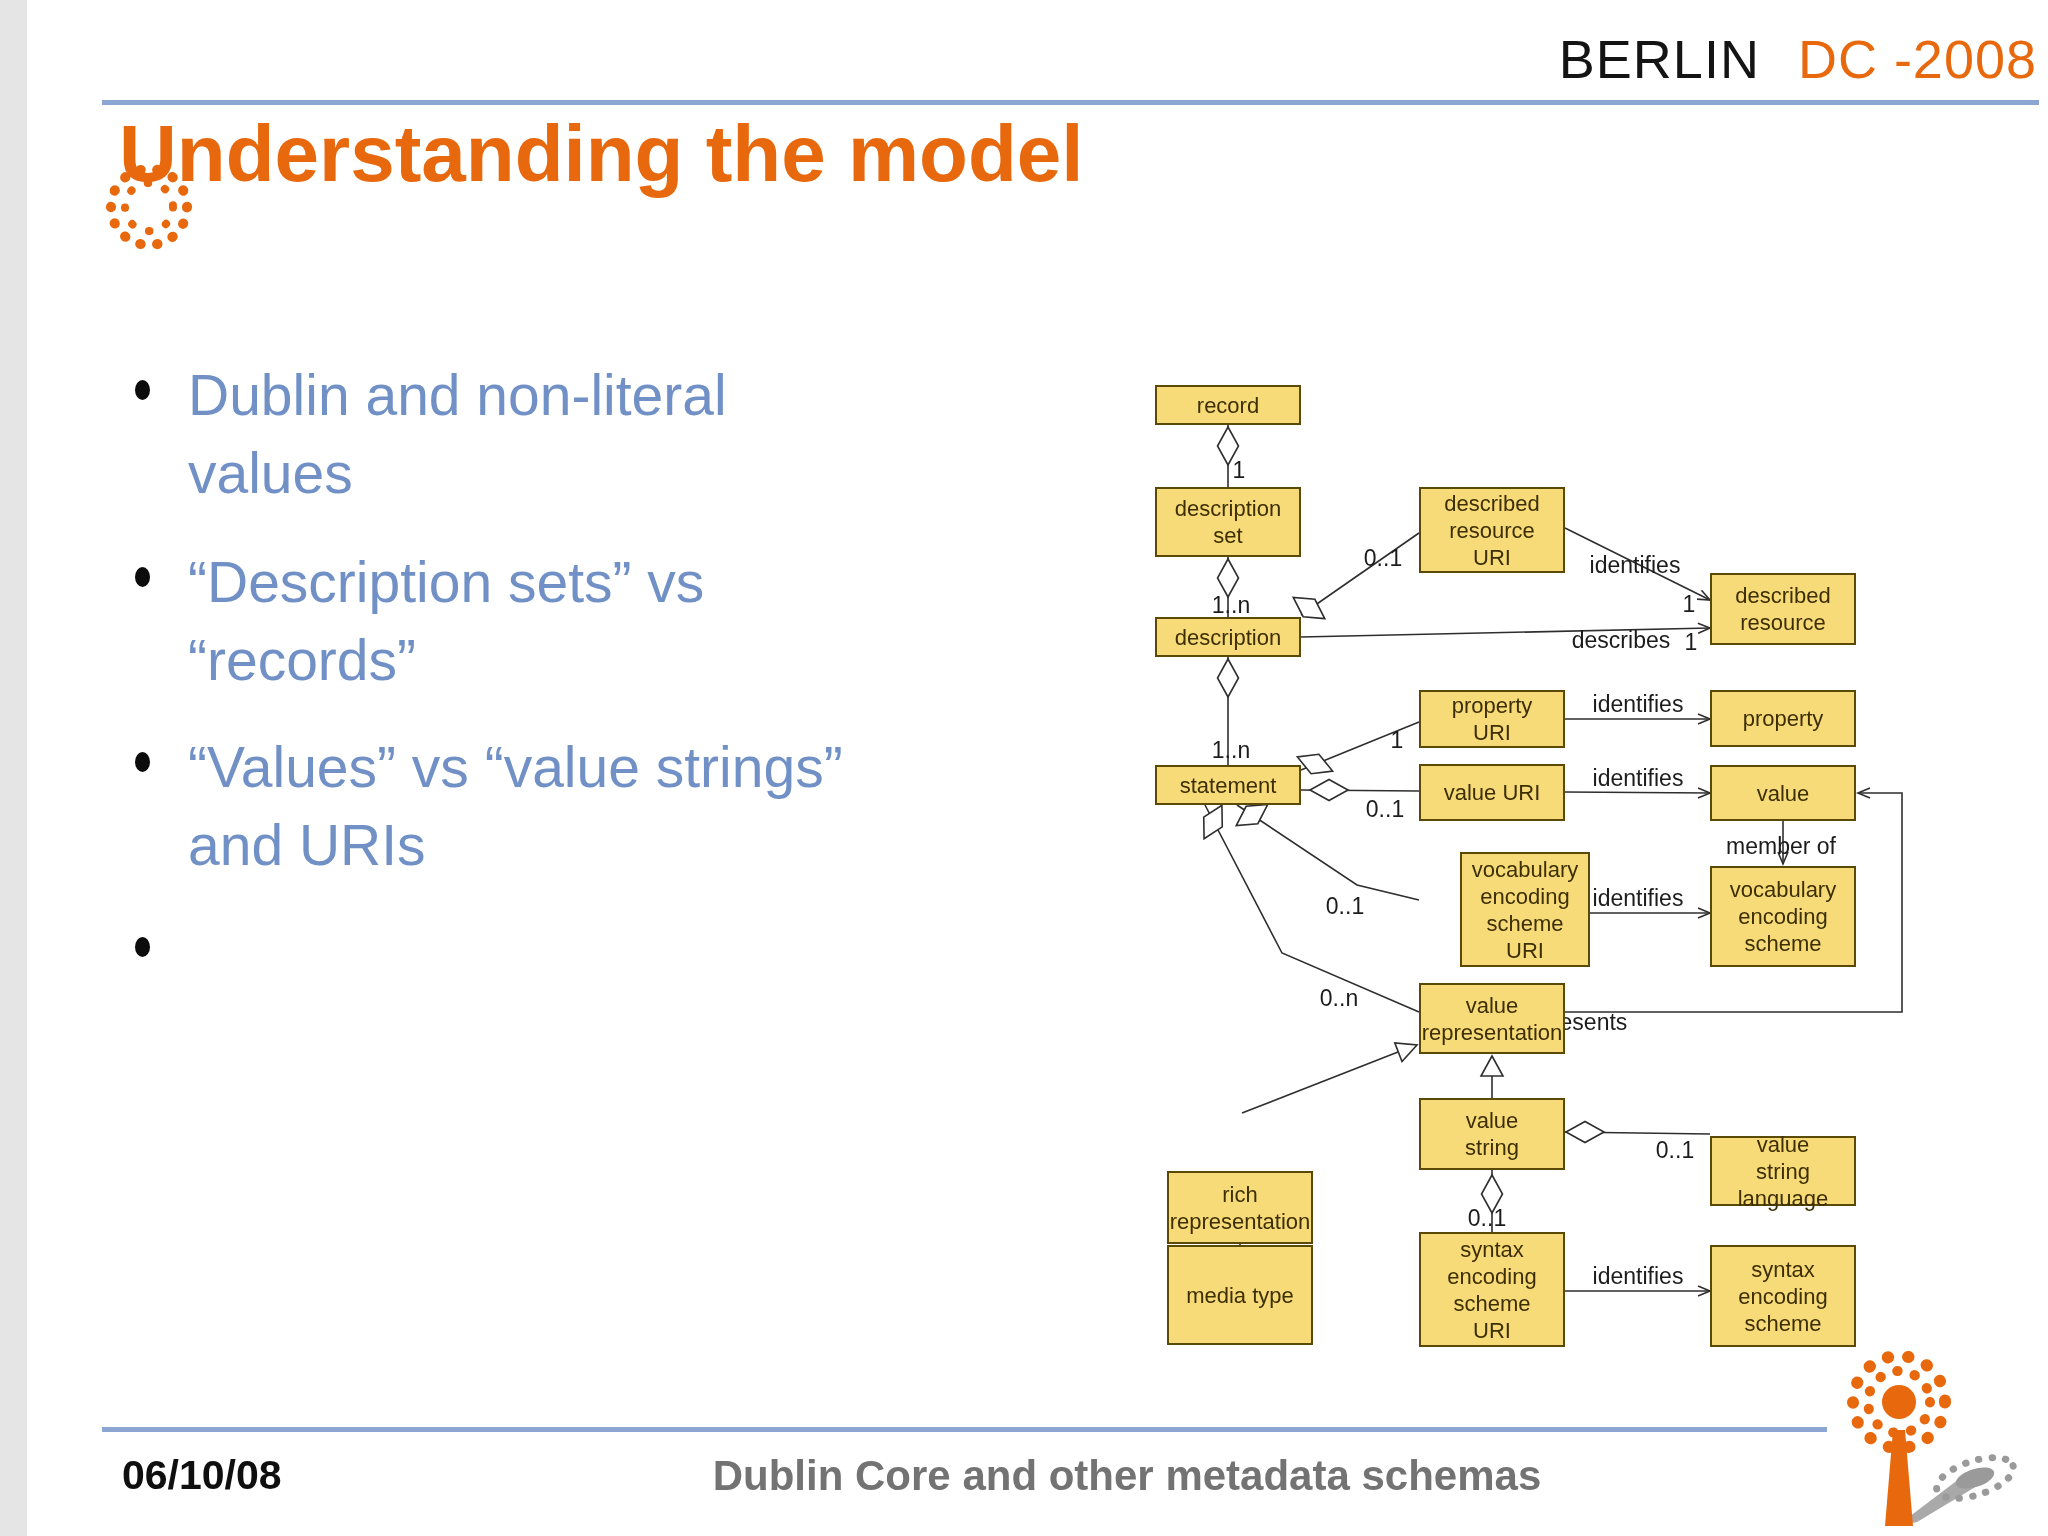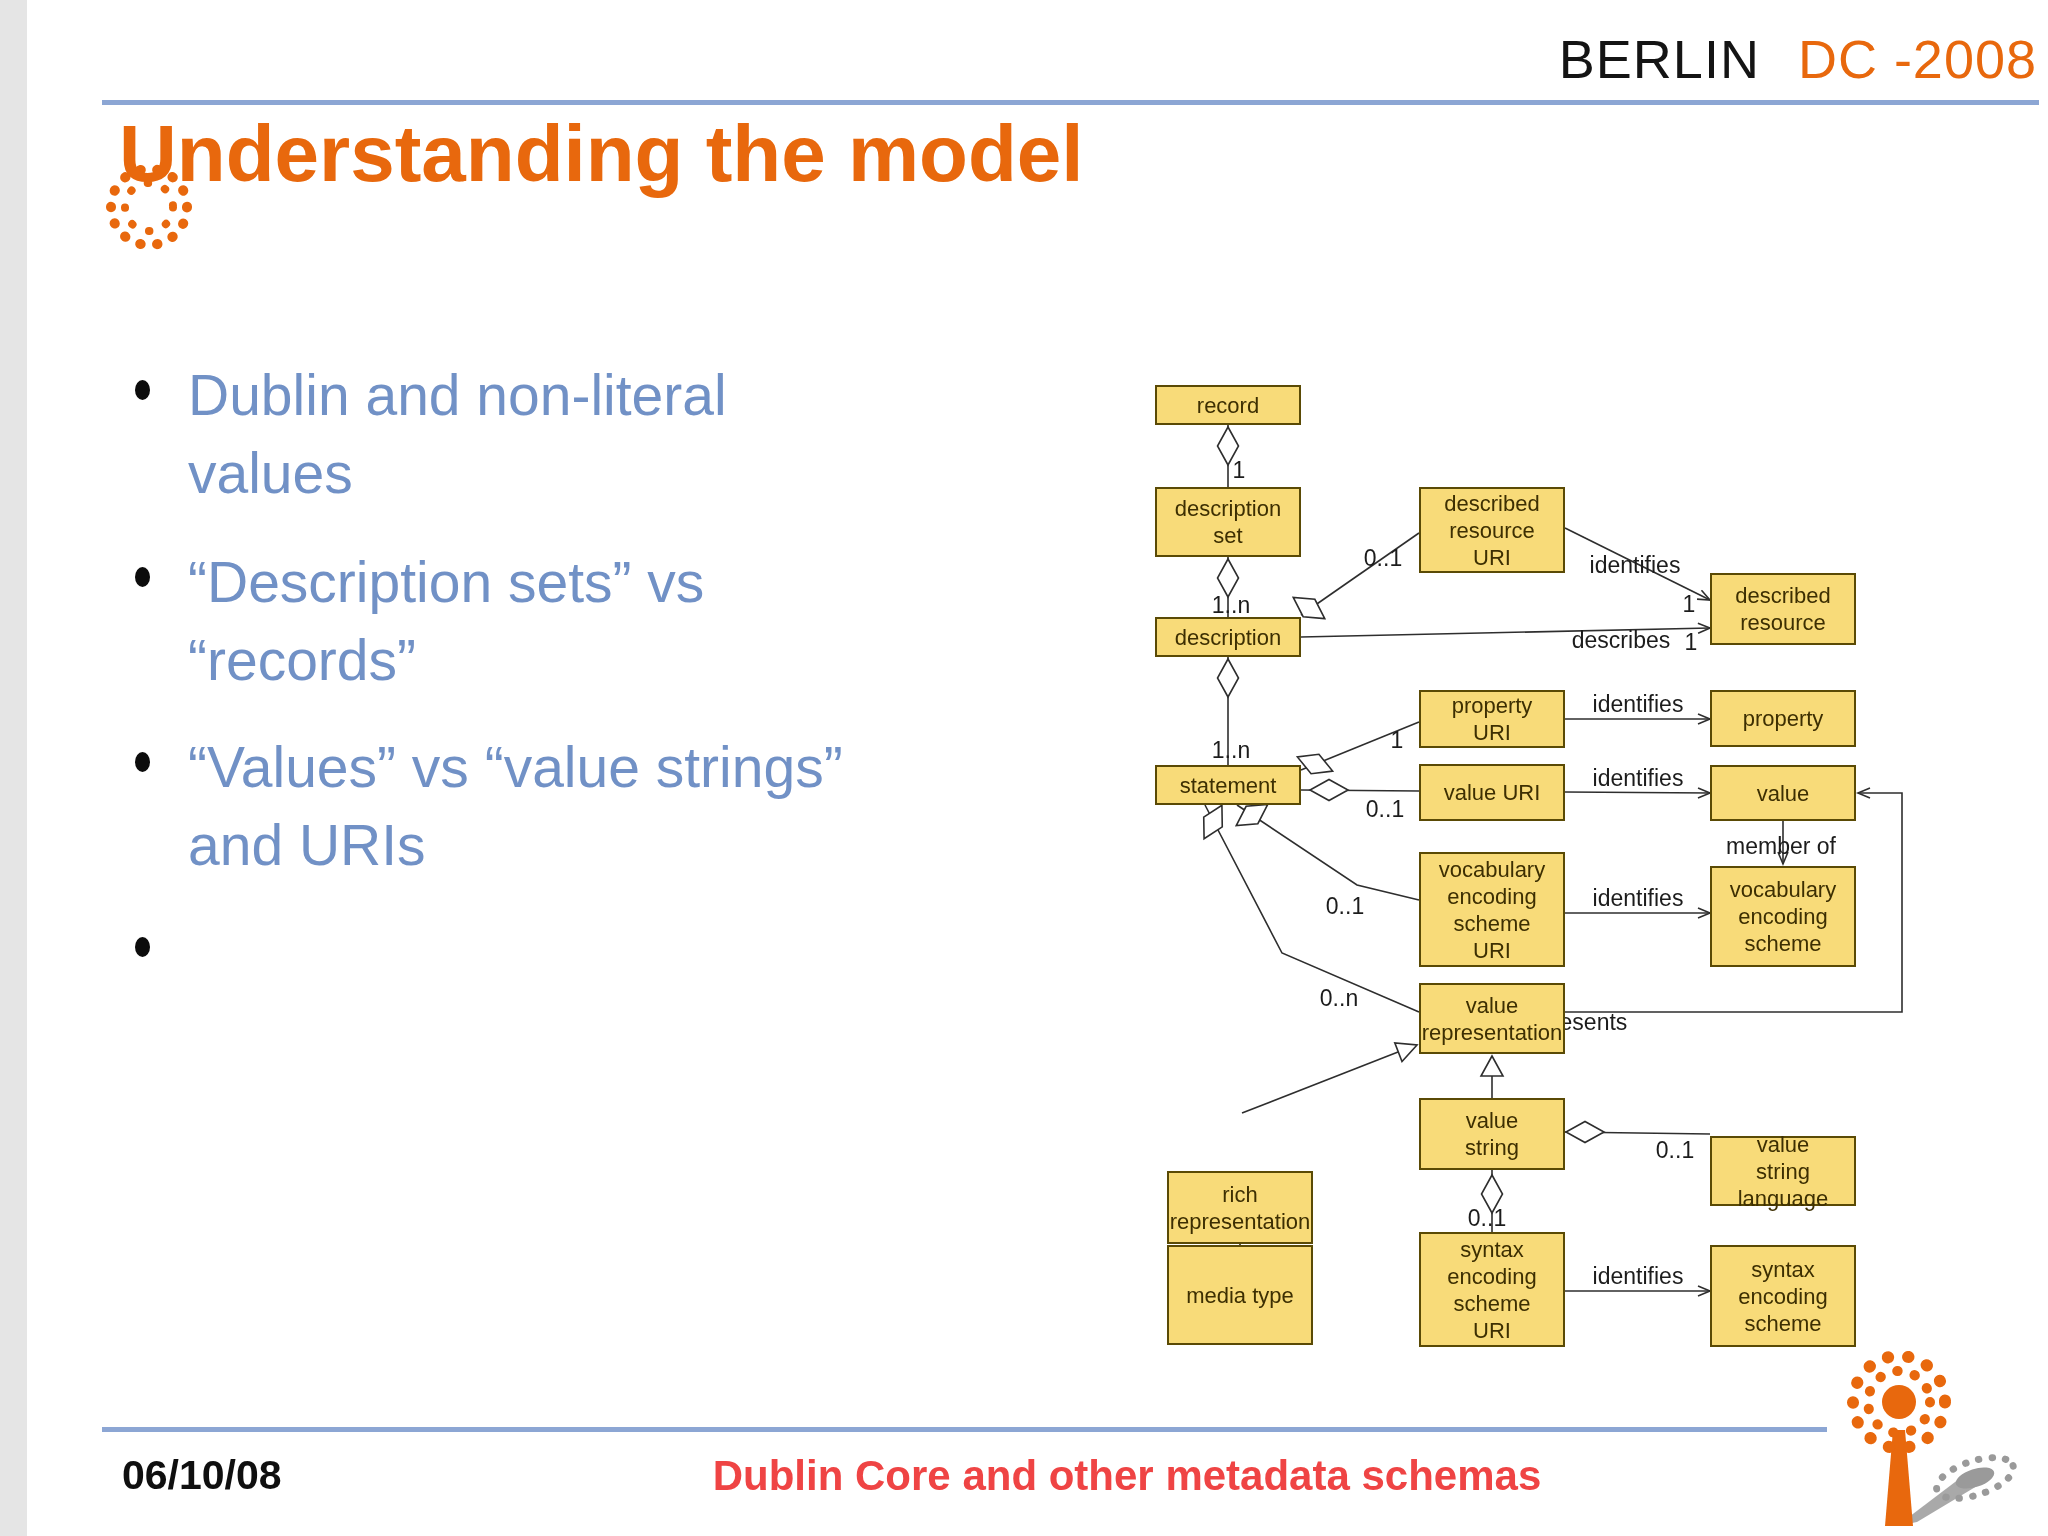--- a/index.html
+++ b/index.html
@@ -26,21 +26,21 @@
     font-size:22px; line-height:27px; color:#3D2F02; padding:0 17px;
   }
   .diagram-lines { position:absolute; left:1060px; top:370px; }
   .diagram-lines line, .diagram-lines polyline { stroke:#2e2e2e; stroke-width:1.6; fill:none; }
   .diagram-lines text { font:23px "Liberation Sans", sans-serif; fill:#1c1c1c; text-anchor:middle; }
   .diamond { fill:#ffffff; stroke:#2e2e2e; stroke-width:1.6; }
   .gen-tri { fill:#ffffff; stroke:#2e2e2e; stroke-width:1.6; }
   
   .ftr-rule { position:absolute; left:75px; top:1427px; width:1725px; height:5px; background:#8CA6D4; }
   .ftr-date { position:absolute; left:95px; top:1452px; font-size:41px; font-weight:bold; color:#0f0f0f; }
-  .ftr-center { position:absolute; left:560px; top:1452px; width:1080px; text-align:center; font-size:42px; font-weight:bold; color:#ef4444; }
+  .ftr-center { position:absolute; left:560px; top:1452px; width:1080px; text-align:center; font-size:42px; font-weight:bold; color:#737373; }
   .logo { position:absolute; left:1810px; top:1338px; }
 </style>
 </head>
 <body>
 
 <div class="slide">
 
   <div class="hdr">
     <span class="hdr-left">BERLIN</span><span class="hdr-right">DC -2008</span>
   </div>
@@ -137,21 +137,21 @@
   <div class="dbox" style="left:1128px;top:385px;width:146px;height:40px">record</div>
   <div class="dbox" style="left:1128px;top:487px;width:146px;height:70px">description set</div>
   <div class="dbox" style="left:1128px;top:617px;width:146px;height:40px">description</div>
   <div class="dbox" style="left:1128px;top:765px;width:146px;height:40px">statement</div>
   <div class="dbox" style="left:1392px;top:487px;width:146px;height:86px">described resource URI</div>
   <div class="dbox" style="left:1683px;top:573px;width:146px;height:72px">described resource</div>
   <div class="dbox" style="left:1392px;top:690px;width:146px;height:58px">property URI</div>
   <div class="dbox" style="left:1683px;top:690px;width:146px;height:57px">property</div>
   <div class="dbox" style="left:1392px;top:764px;width:146px;height:57px">value URI</div>
   <div class="dbox" style="left:1683px;top:765px;width:146px;height:56px">value</div>
-  <div class="dbox" style="left:1392px;top:852px;width:146px;height:115px">vocabulary encoding scheme URI</div>
+  <div class="dbox" style="left:1433px;top:852px;width:130px;height:115px">vocabulary encoding scheme URI</div>
   <div class="dbox" style="left:1683px;top:866px;width:146px;height:101px">vocabulary encoding scheme</div>
   <div class="dbox" style="left:1392px;top:983px;width:146px;height:71px">value representation</div>
   <div class="dbox" style="left:1140px;top:1171px;width:146px;height:73px">rich representation</div>
   <div class="dbox" style="left:1140px;top:1245px;width:146px;height:100px">media type</div>
   <div class="dbox" style="left:1392px;top:1098px;width:146px;height:72px">value string</div>
   <div class="dbox" style="left:1683px;top:1136px;width:146px;height:70px">value string language</div>
   <div class="dbox" style="left:1392px;top:1232px;width:146px;height:115px">syntax encoding scheme URI</div>
   <div class="dbox" style="left:1683px;top:1245px;width:146px;height:102px">syntax encoding scheme</div>
 
   <div class="ftr-rule"></div>

